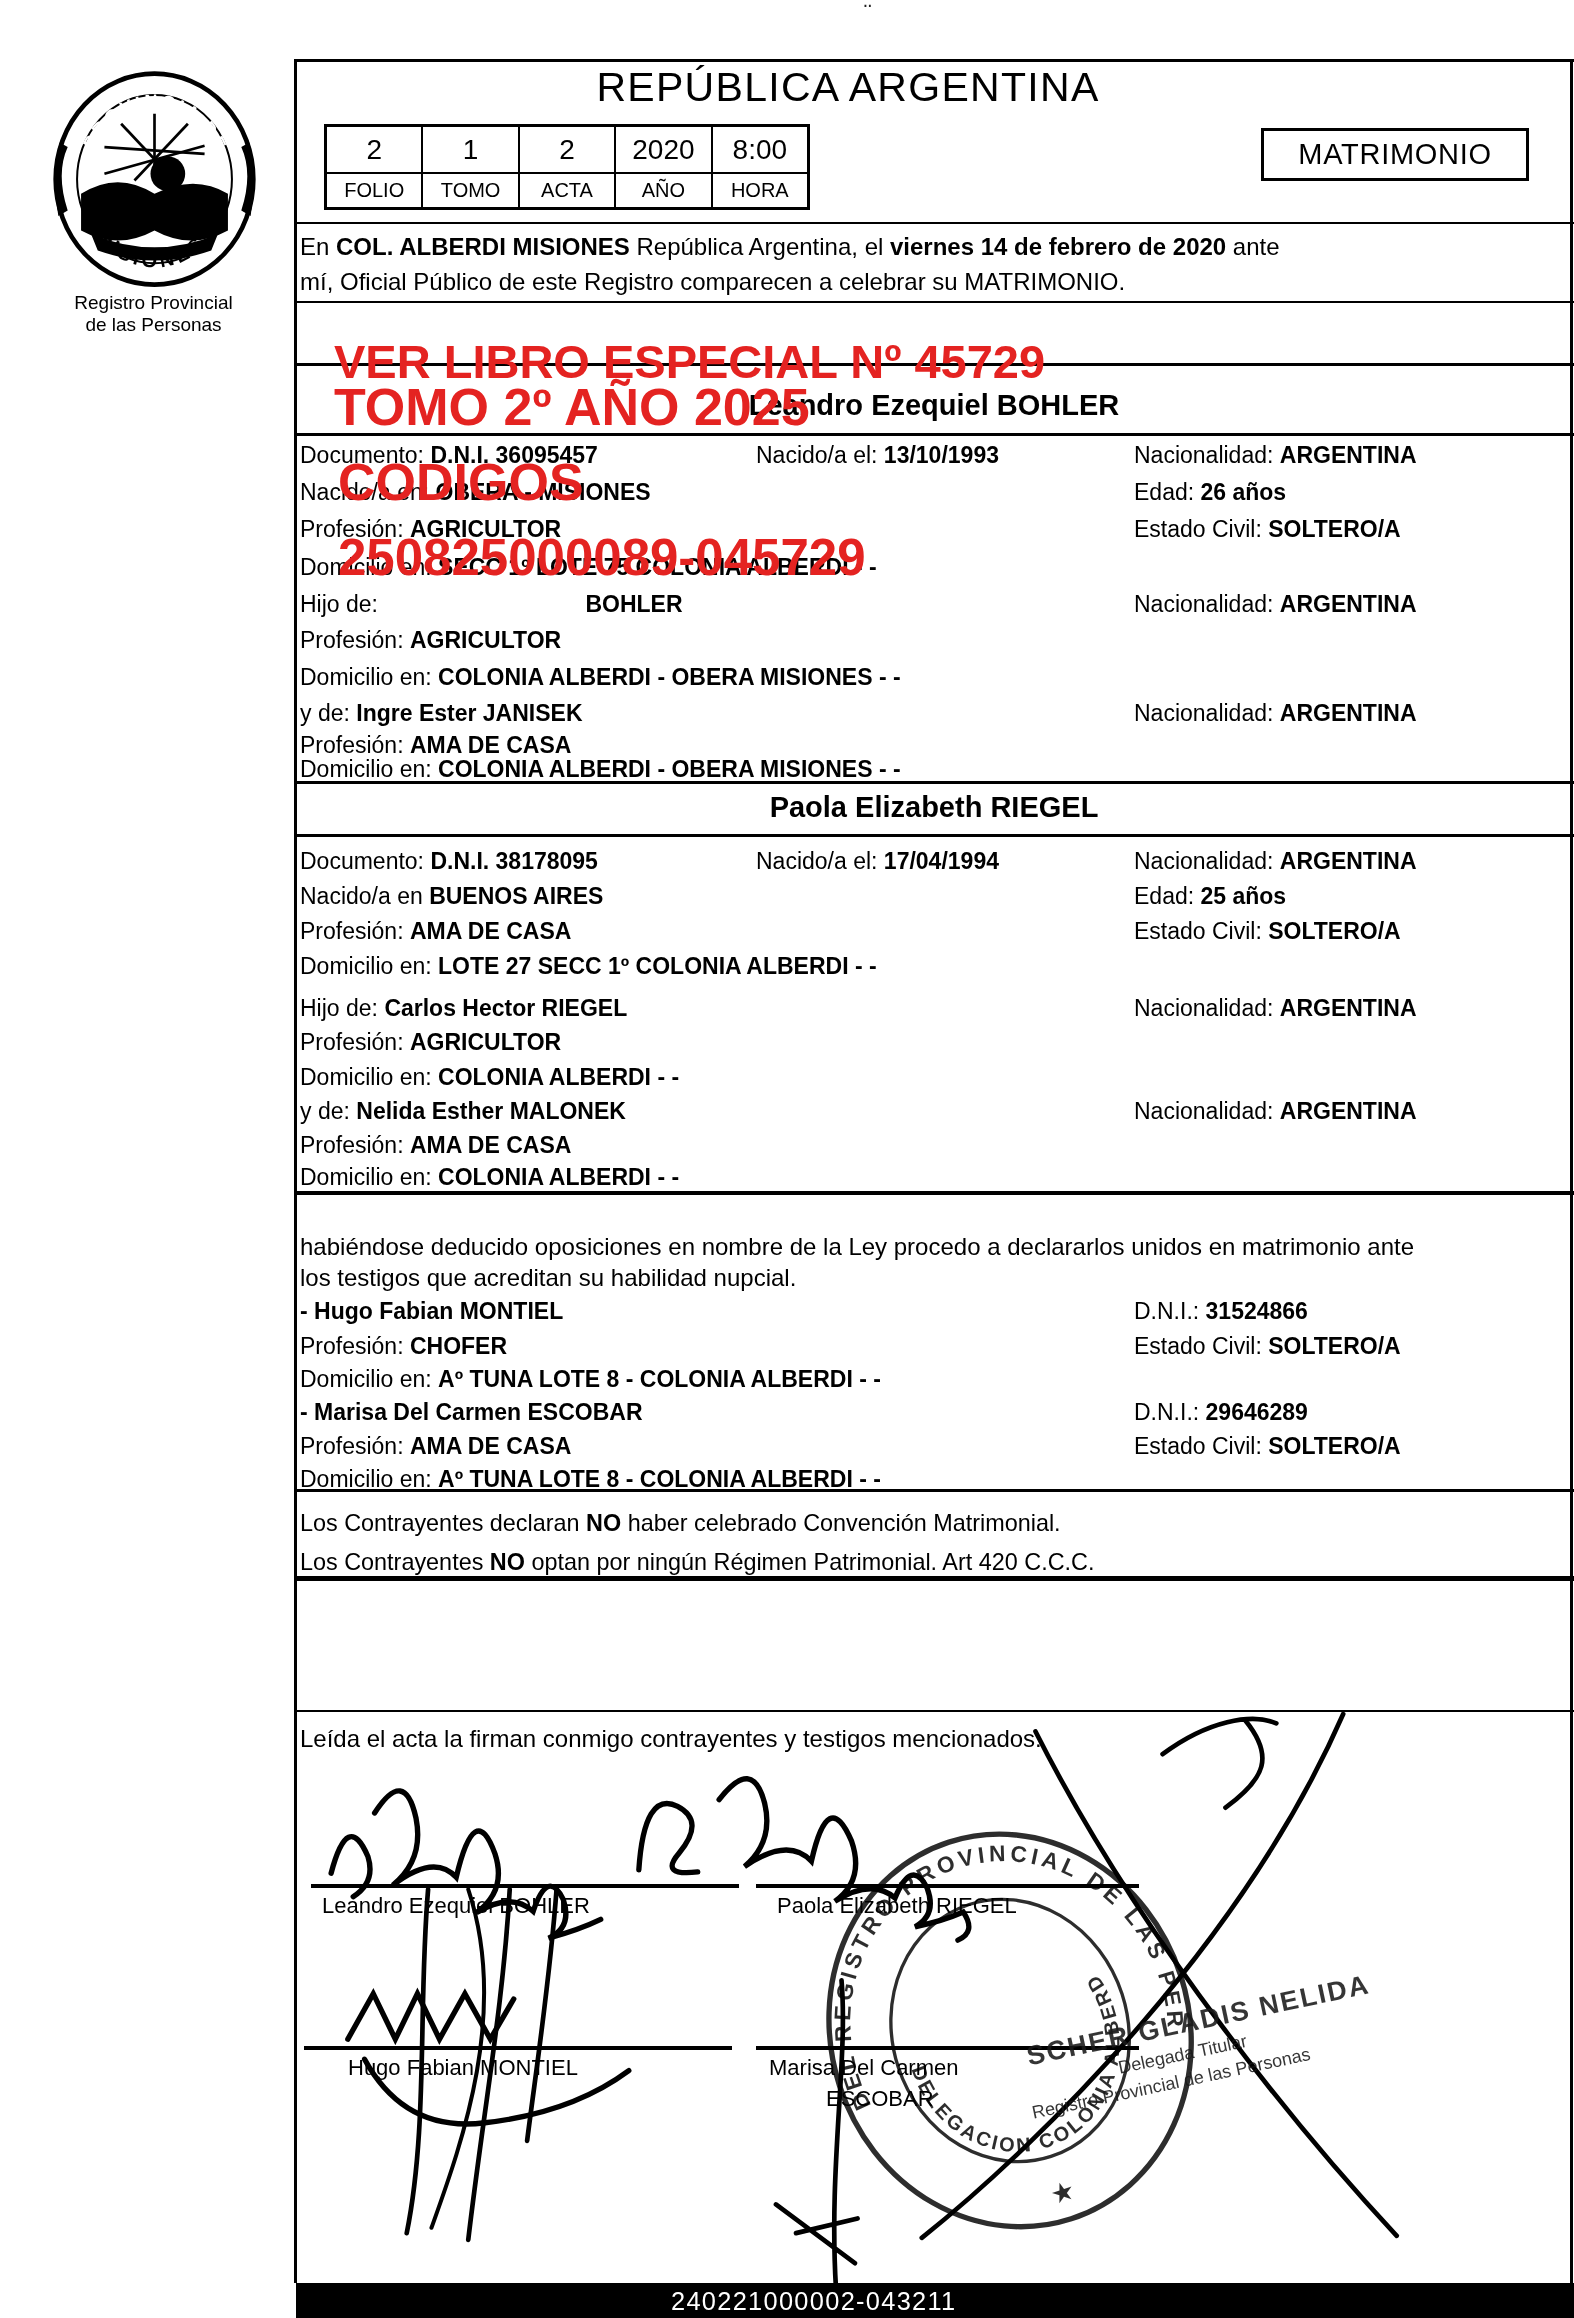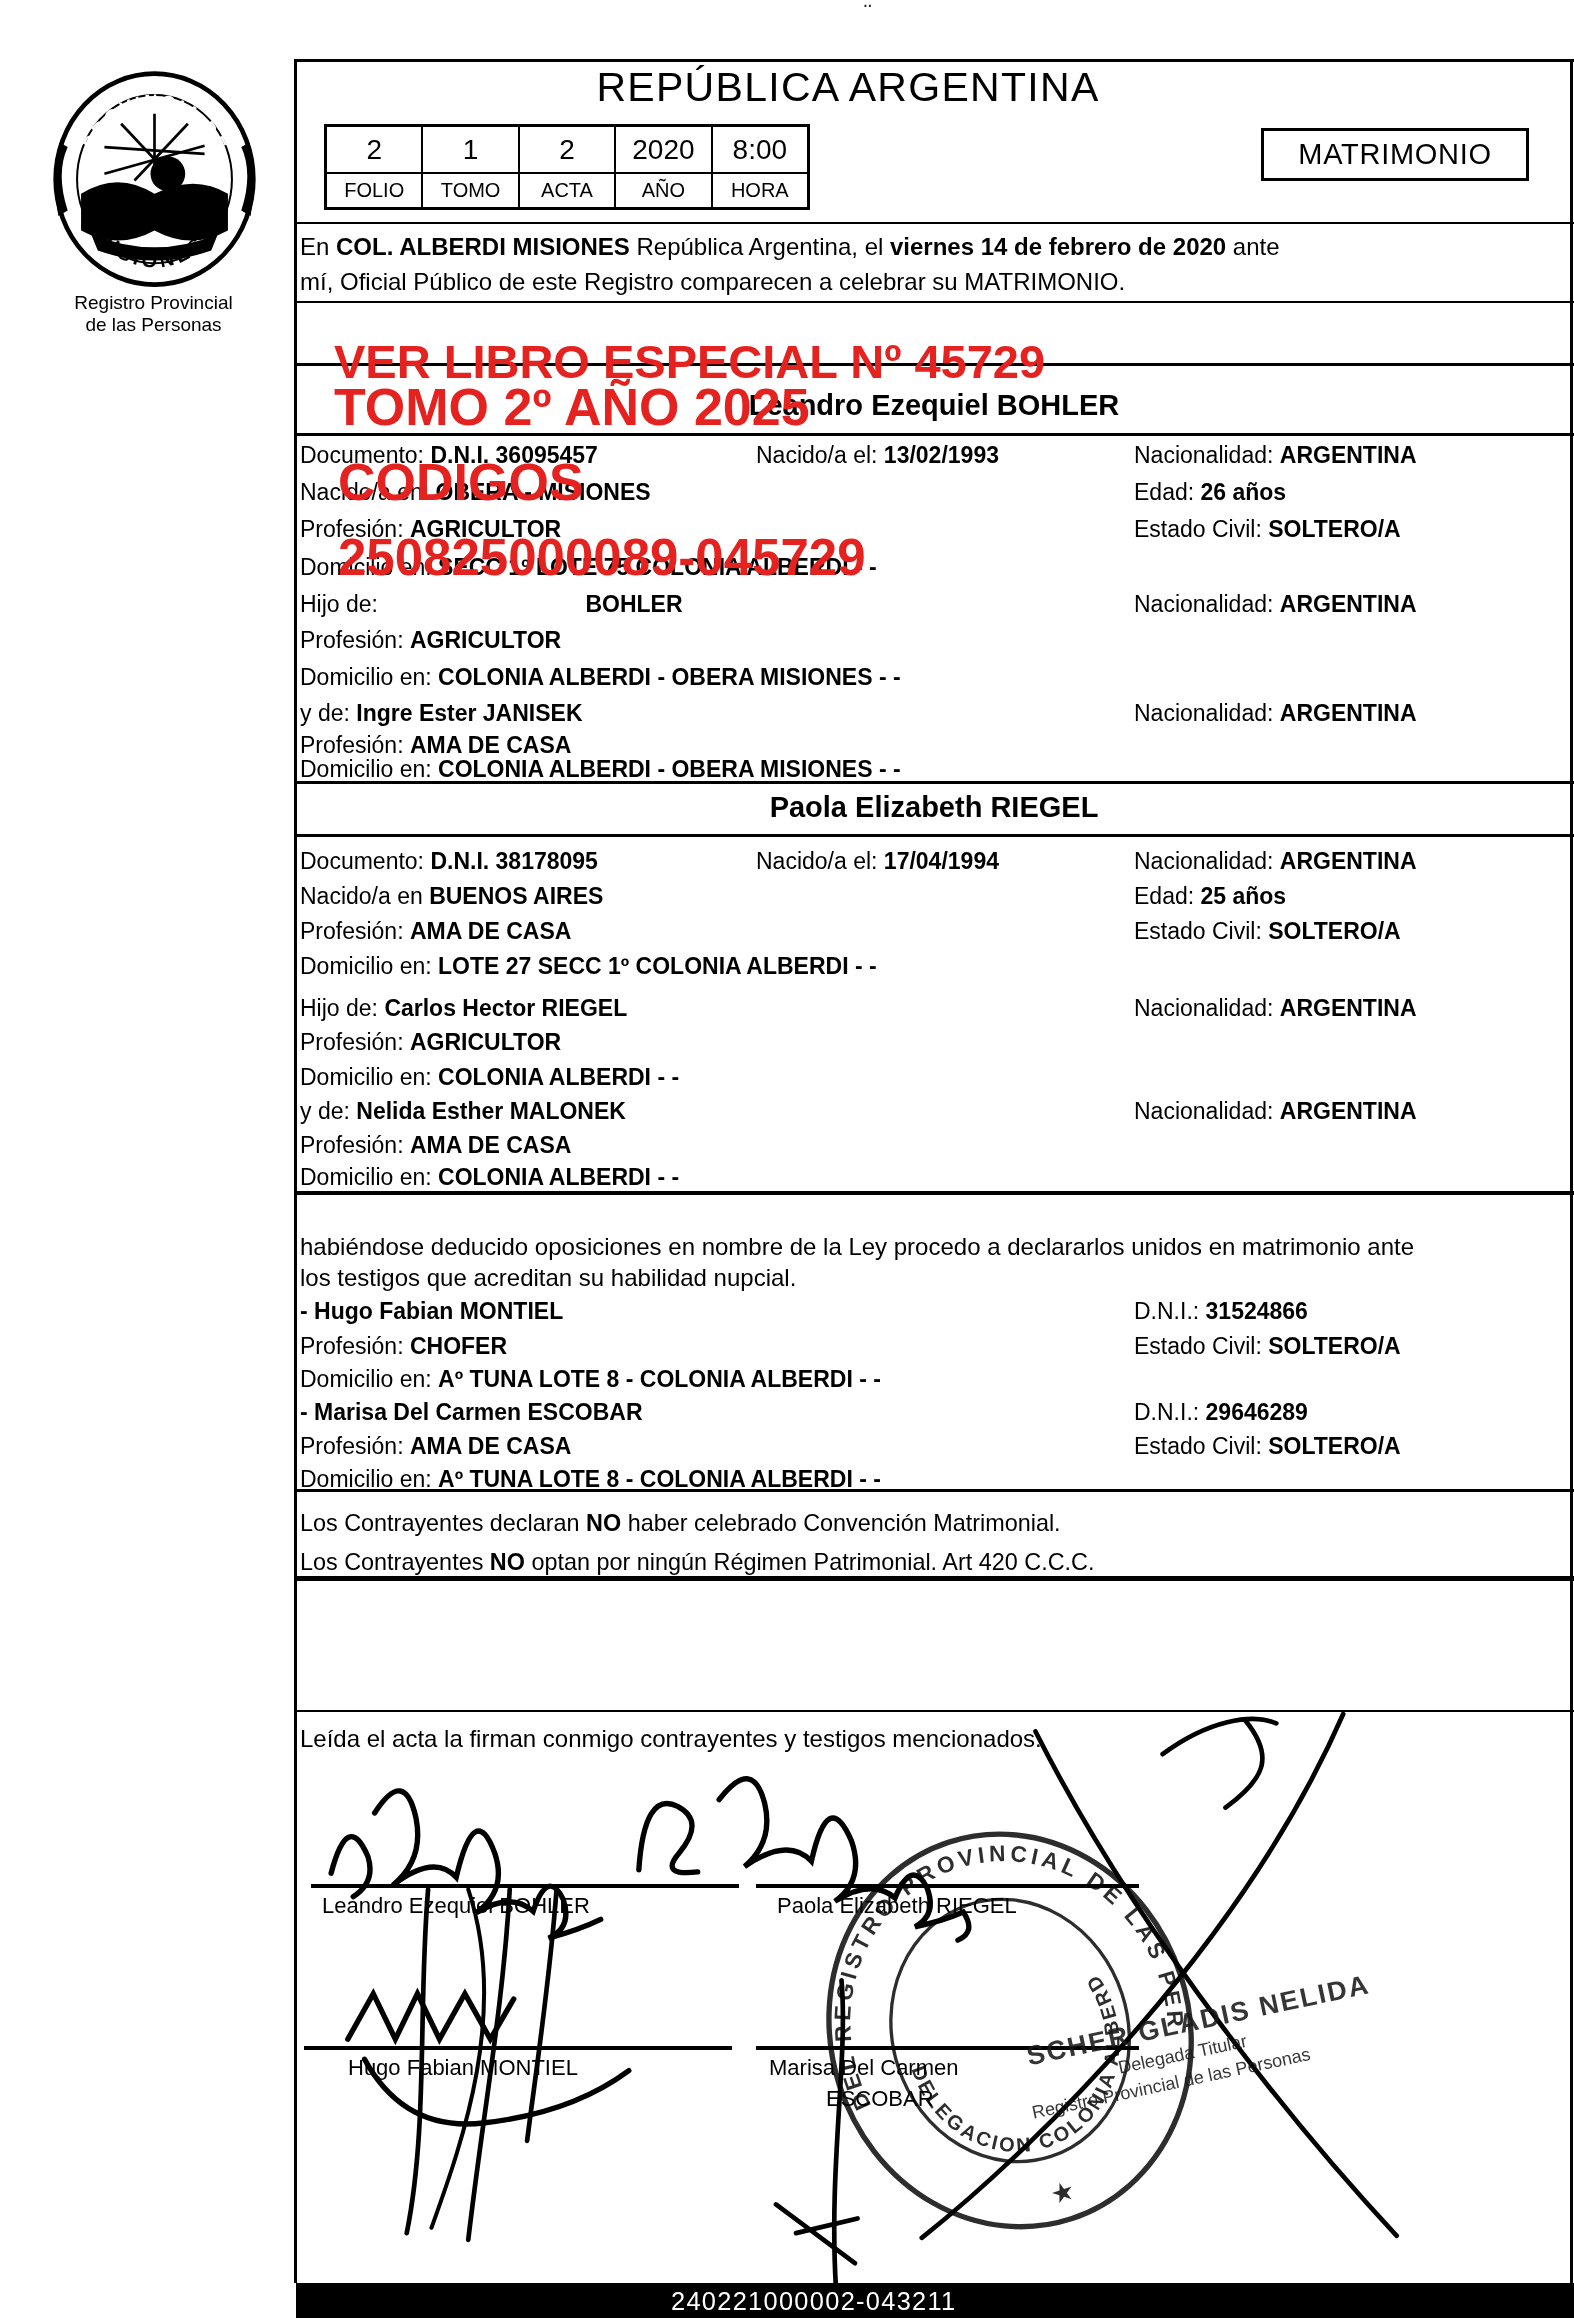--- a/index.html
+++ b/index.html
@@ -112,21 +112,21 @@
   <div class="intro" style="top:233px;"><span class="lab">En </span><span class="val">COL. ALBERDI MISIONES</span><span class="lab">  República Argentina, el </span><span class="val">viernes 14 de febrero de 2020</span><span class="lab"> ante</span></div>
   <div class="intro" style="top:268px;">mí, Oficial Público de este Registro comparecen a celebrar su MATRIMONIO.</div>
   <div class="hl" style="left:294px;top:301px;width:1280px;height:2px;"></div>
 
   <div class="hl" style="left:294px;top:363px;width:1280px;height:2.7px;"></div>
   <div class="person-name" style="top:389px;">Leandro Ezequiel BOHLER</div>
   <div class="hl" style="left:294px;top:433px;width:1280px;height:2.7px;"></div>
 
   <div class="row" style="top:442px;">
     <span class="cell c-left"><span class="lab">Documento:</span> <span class="val">D.N.I. 36095457</span></span>
-    <span class="cell c-mid"><span class="lab">Nacido/a el:</span> <span class="val">13/02/1993</span></span>
+    <span class="cell c-mid"><span class="lab">Nacido/a el:</span> <span class="val">13/10/1993</span></span>
     <span class="cell c-right"><span class="lab">Nacionalidad:</span> <span class="val">ARGENTINA</span></span>
   </div>
   <div class="row" style="top:479px;">
     <span class="cell c-left"><span class="lab">Nacido/a en:</span> <span class="val">OBERA - MISIONES</span></span>
     <span class="cell c-right"><span class="lab">Edad:</span> <span class="val">26 años</span></span>
   </div>
   <div class="row" style="top:516px;">
     <span class="cell c-left"><span class="lab">Profesión:</span> <span class="val">AGRICULTOR</span></span>
     <span class="cell c-right"><span class="lab">Estado Civil:</span> <span class="val">SOLTERO/A</span></span>
   </div>

